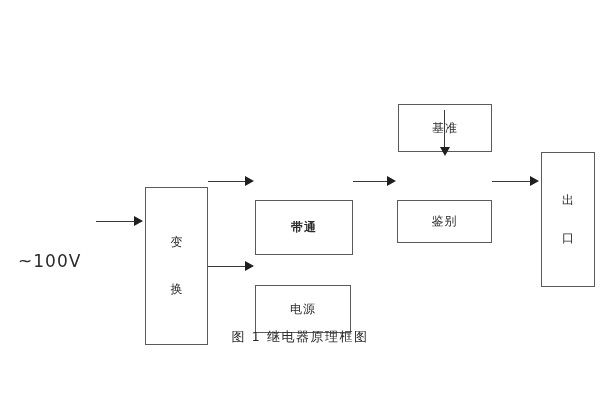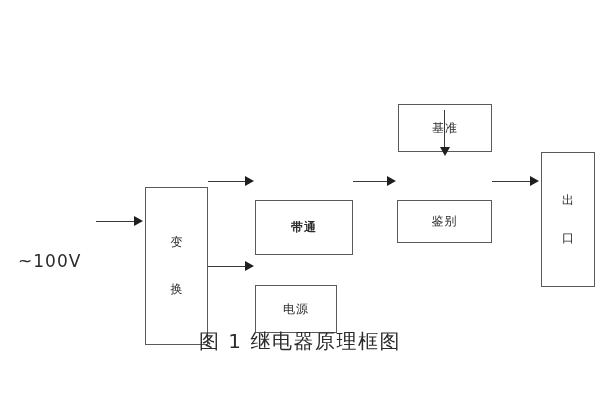--- a/index.html
+++ b/index.html
@@ -50,21 +50,21 @@
   #block-bandpass {
     left: 255px;
     top: 158px;
     width: 98px;
     height: 55px;
     font-weight: bold;
   }
   #block-power {
     left: 255px;
     top: 243px;
-    width: 82px;
+    width: 96px;
     height: 48px;
   }
   #block-discriminate {
     left: 397px;
     top: 158px;
     width: 95px;
     height: 43px;
   }
   #block-reference {
     left: 398px;
@@ -120,21 +120,21 @@
   #source-line-1 { left: 18px; top: 201px; }
   #source-line-2 { left: 18px; top: 251px; }
 
   #figure-caption {
     position: absolute;
     left: 0;
     top: 328px;
     width: 600px;
     text-align: center;
     color: #2b2b2b;
-    font-size: 20px;
+    font-size: 13px;
     letter-spacing: 1.5px;
   }
 </style>
 </head>
 <body>
 
 <div id="diagram-canvas">
 
   <div class="source-label" id="source-line-2">~100V</div>
 

